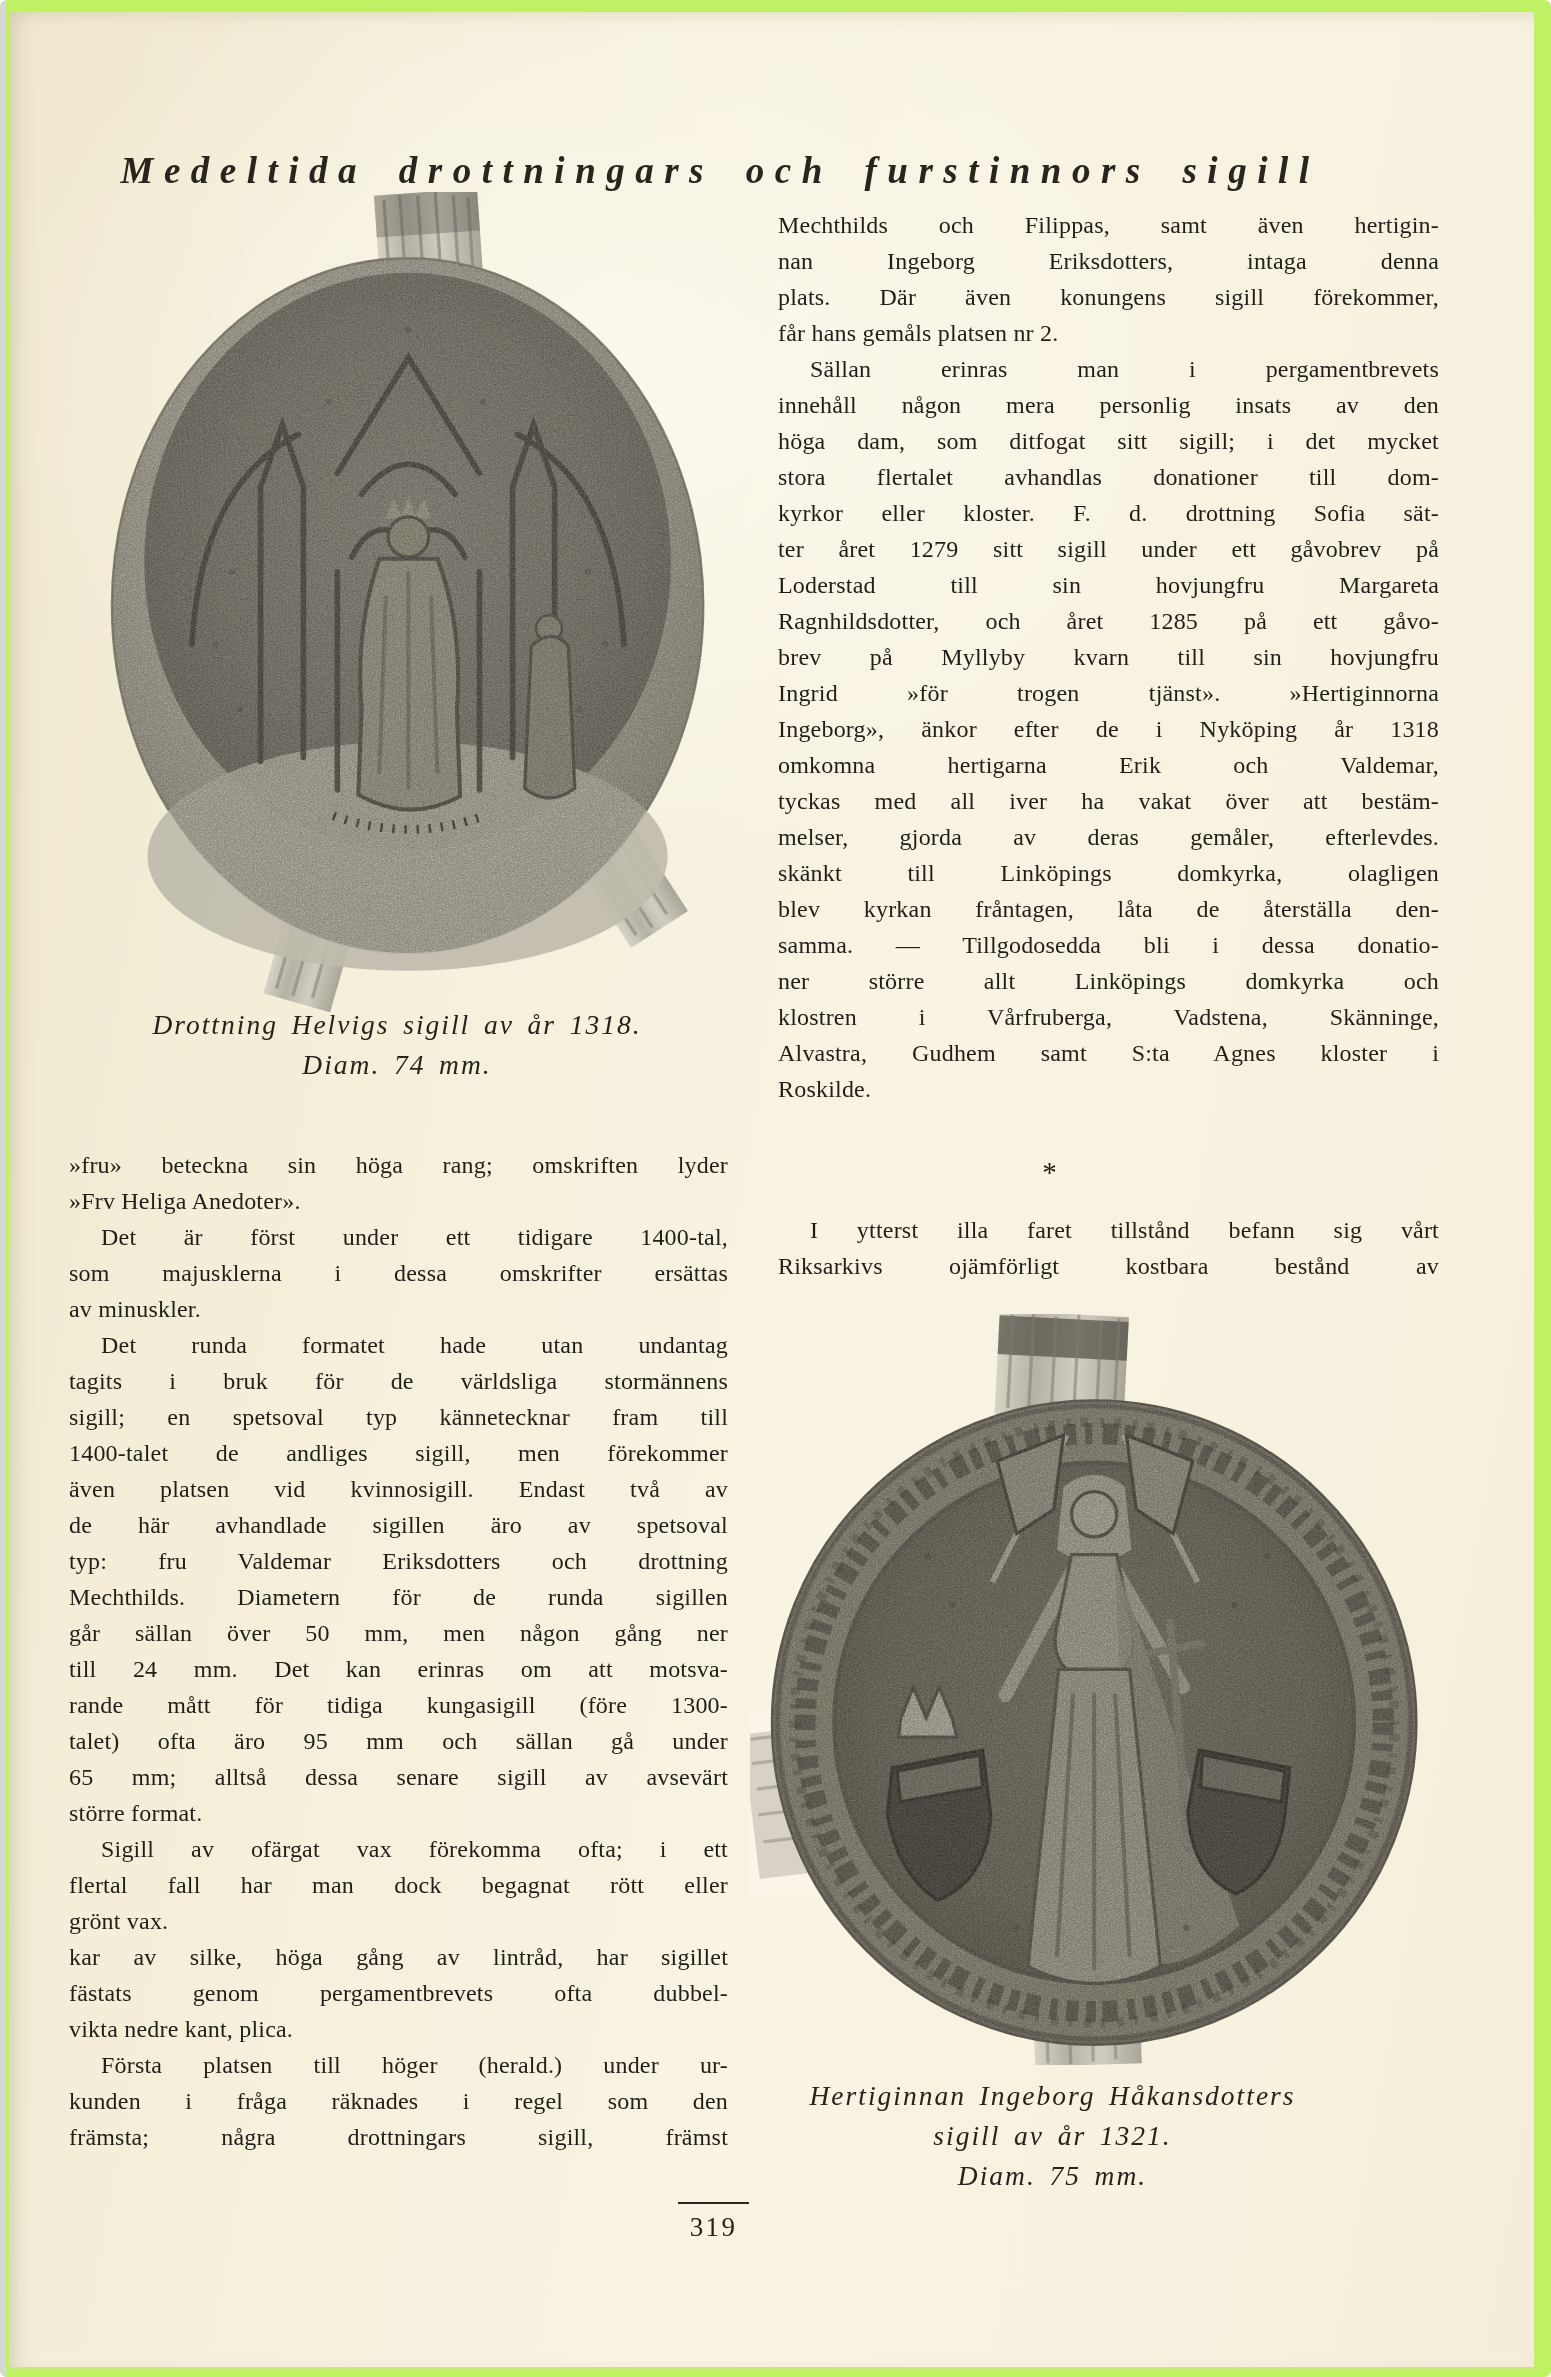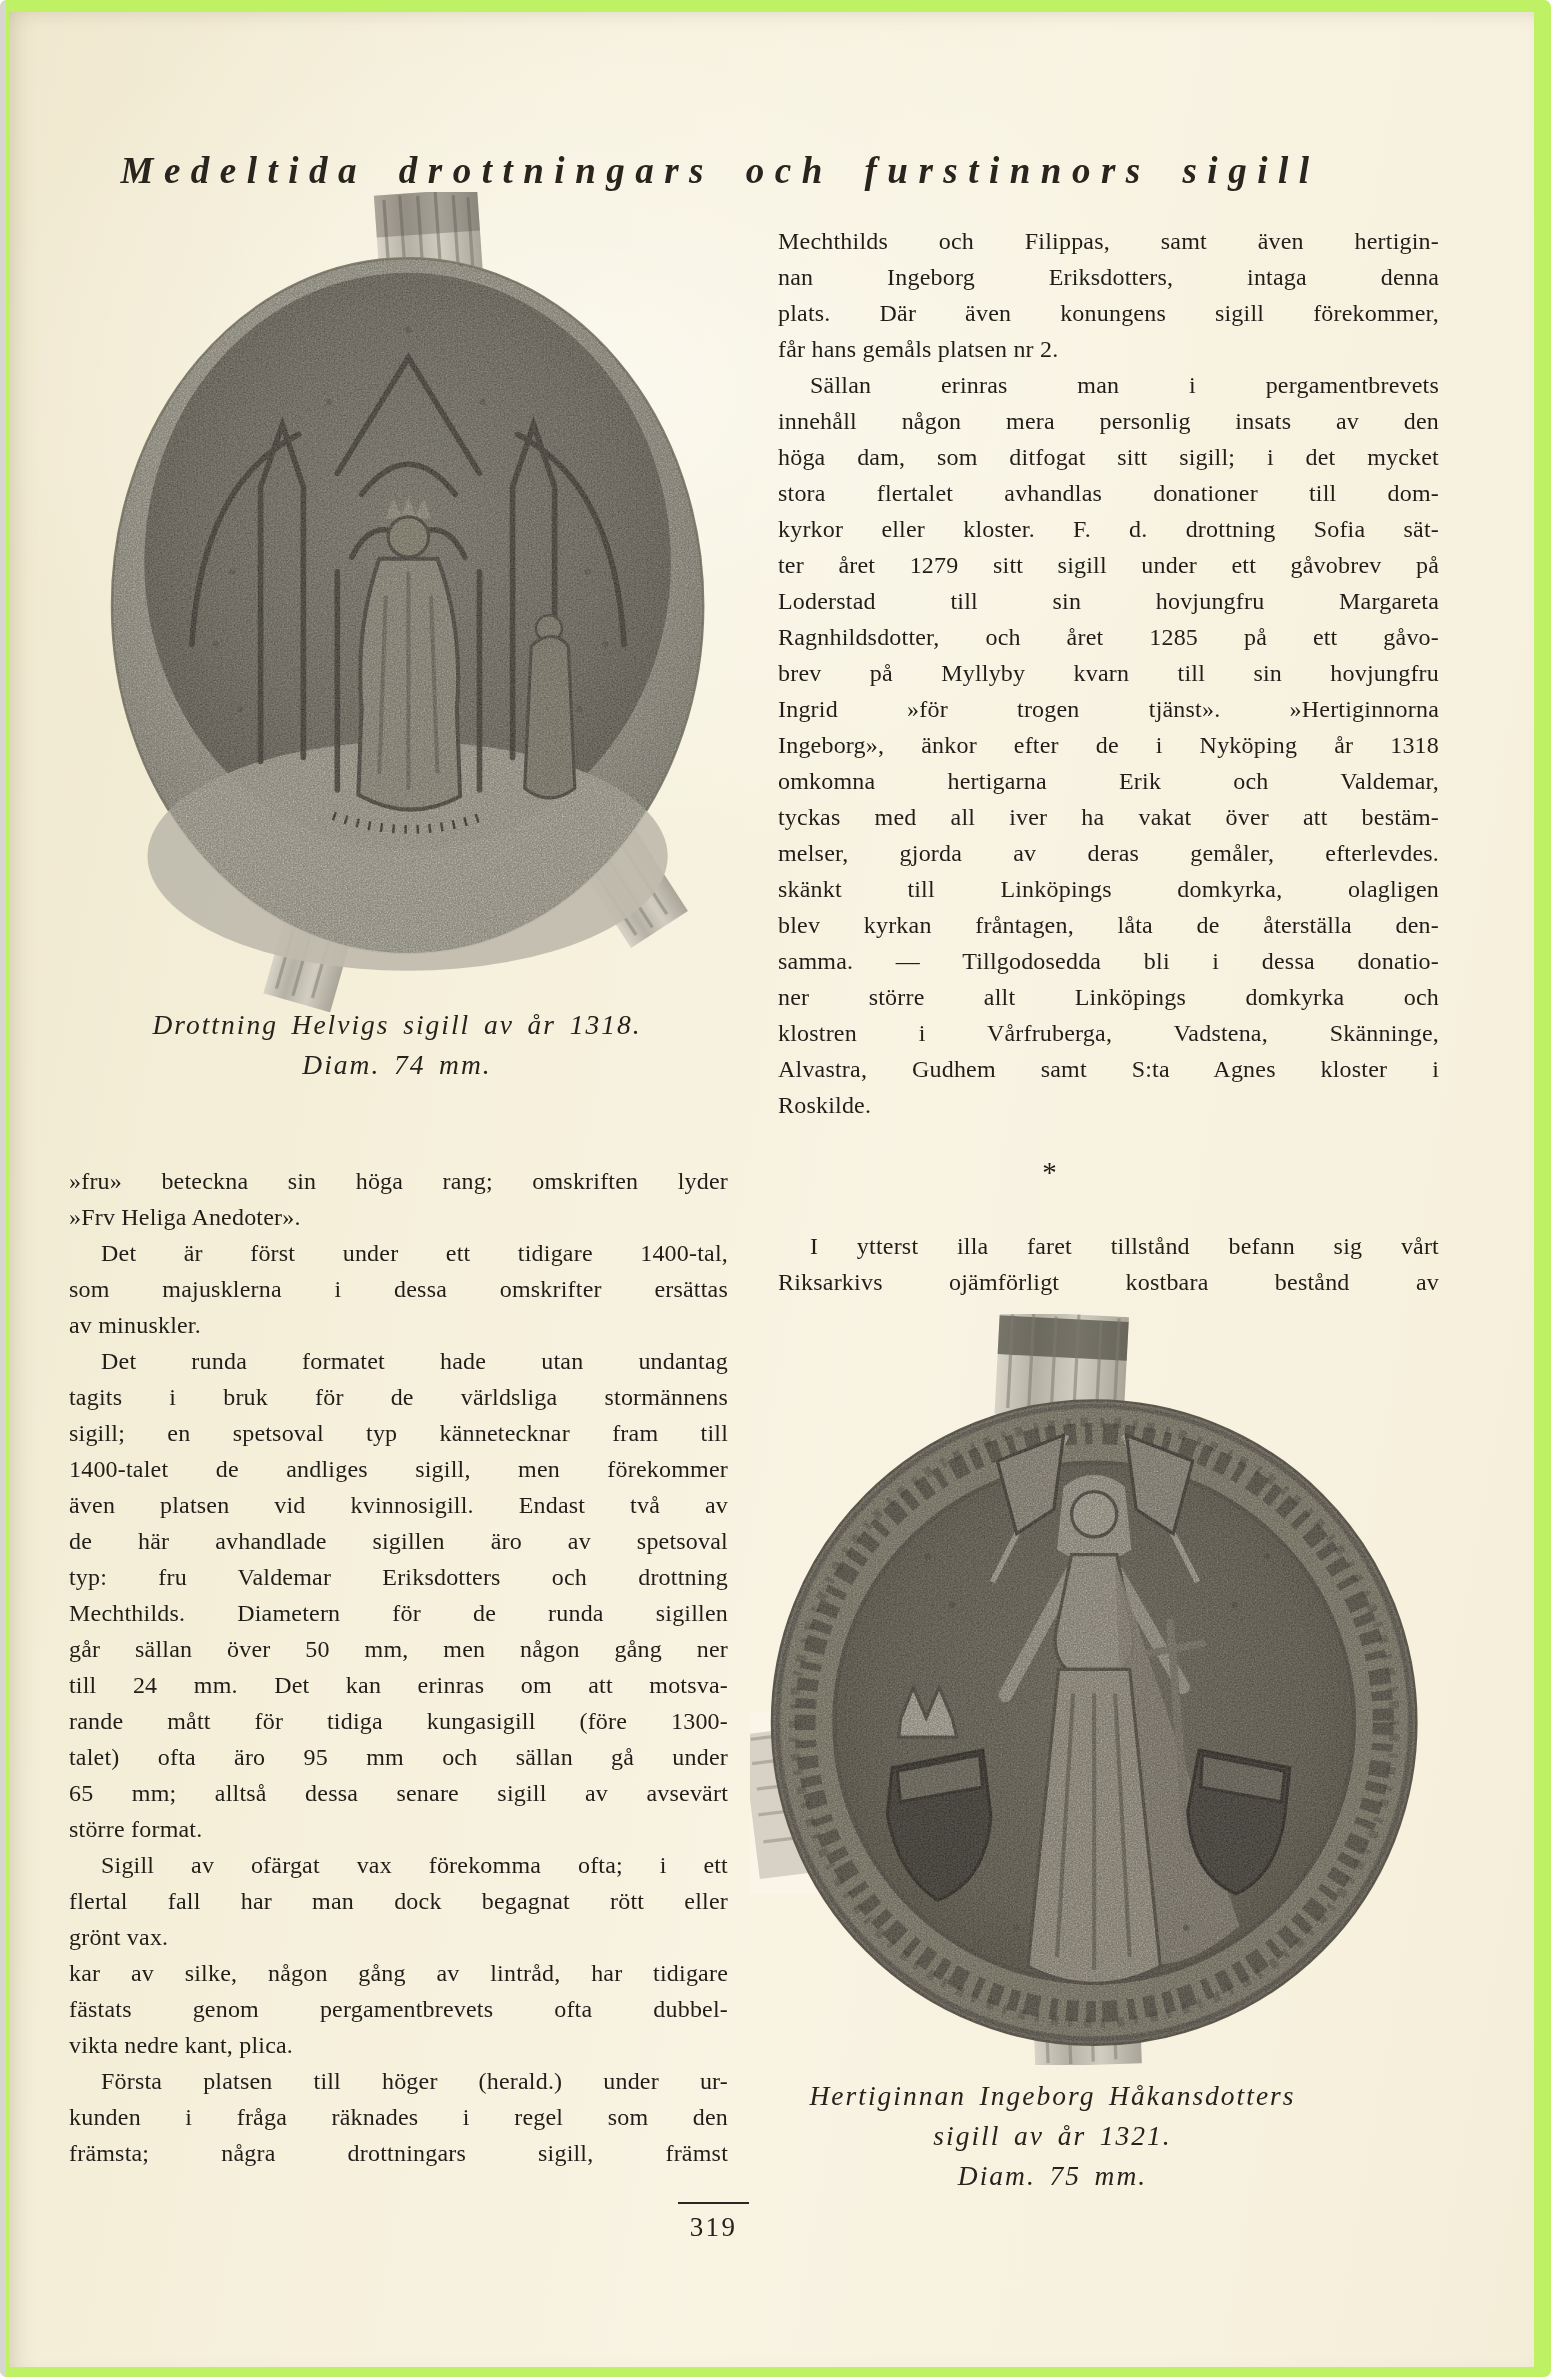--- a/index.html
+++ b/index.html
@@ -7,21 +7,21 @@
         font-family:"Liberation Serif","DejaVu Serif",serif;border-radius:7px;}
   .scan-edge-left{position:absolute;left:0;top:0;bottom:0;width:5.7px;background:#d8d6d0;}
   .paper{position:absolute;left:9px;top:12px;right:17px;bottom:10.5px;
          background:
            radial-gradient(1010px 767px at 38% 16%, rgba(255,255,252,.55), rgba(255,255,252,0) 62%),
            linear-gradient(100deg,#f0e8cf 0%,#f5efda 26%,#f8f3e2 55%,#f7f1df 80%,#f4eed9 100%);
          box-shadow:inset 18px 0 24px -16px rgba(120,108,75,.28), inset 0 13px 21px -14.5px rgba(120,108,75,.18);}
   .title{position:absolute;left:69px;top:121px;width:1302px;text-align:center;
          font-style:italic;font-size:37px;line-height:50px;color:#28251f;
          letter-spacing:10.5px;word-spacing:12px;white-space:nowrap;}
-  .textblock{position:absolute;color:#211e19;margin-top:16px;}
+  .textblock{position:absolute;color:#211e19;}
   .line{font-size:24px;line-height:36px;text-align:justify;text-align-last:justify;
         letter-spacing:0.2px;}
   .line.end{text-align-last:left;}
   .line.ind{text-indent:32px;}
   .caption{position:absolute;text-align:center;font-style:italic;color:#26231d;}
   .cap-line{font-size:27.5px;line-height:40px;letter-spacing:2px;word-spacing:4.8px;font-style:italic;}
   .asterisk{position:absolute;left:778px;top:1154px;width:543px;text-align:center;
             font-size:29px;line-height:37px;color:#211e19;}
   .fig{position:absolute;}
   .fig svg{display:block;width:100%;height:100%;}
@@ -153,21 +153,21 @@
       <div class="line">Mechthilds. Diametern för de runda sigillen</div>
       <div class="line">går sällan över 50 mm, men någon gång ner</div>
       <div class="line">till 24 mm. Det kan erinras om att motsva-</div>
       <div class="line">rande mått för tidiga kungasigill (före 1300-</div>
       <div class="line">talet) ofta äro 95 mm och sällan gå under</div>
       <div class="line">65 mm; alltså dessa senare sigill av avsevärt</div>
       <div class="line end">större format.</div>
       <div class="line ind">Sigill av ofärgat vax förekomma ofta; i ett</div>
       <div class="line">flertal fall har man dock begagnat rött eller</div>
       <div class="line end">grönt vax.</div>
-      <div class="line">kar av silke, någon gång av lintråd, har tidigare</div>
+      <div class="line">kar av silke, höga gång av lintråd, har sigillet</div>
       <div class="line">fästats genom pergamentbrevets ofta dubbel-</div>
       <div class="line end">vikta nedre kant, plica.</div>
       <div class="line ind">Första platsen till höger (herald.) under ur-</div>
       <div class="line">kunden i fråga räknades i regel som den</div>
       <div class="line">främsta; några drottningars sigill, främst</div>
     </div>
 
   <div class="textblock" style="left:778px;top:207px;width:661px">
 
   <div class="line">Mechthilds och Filippas, samt även hertigin-</div>

